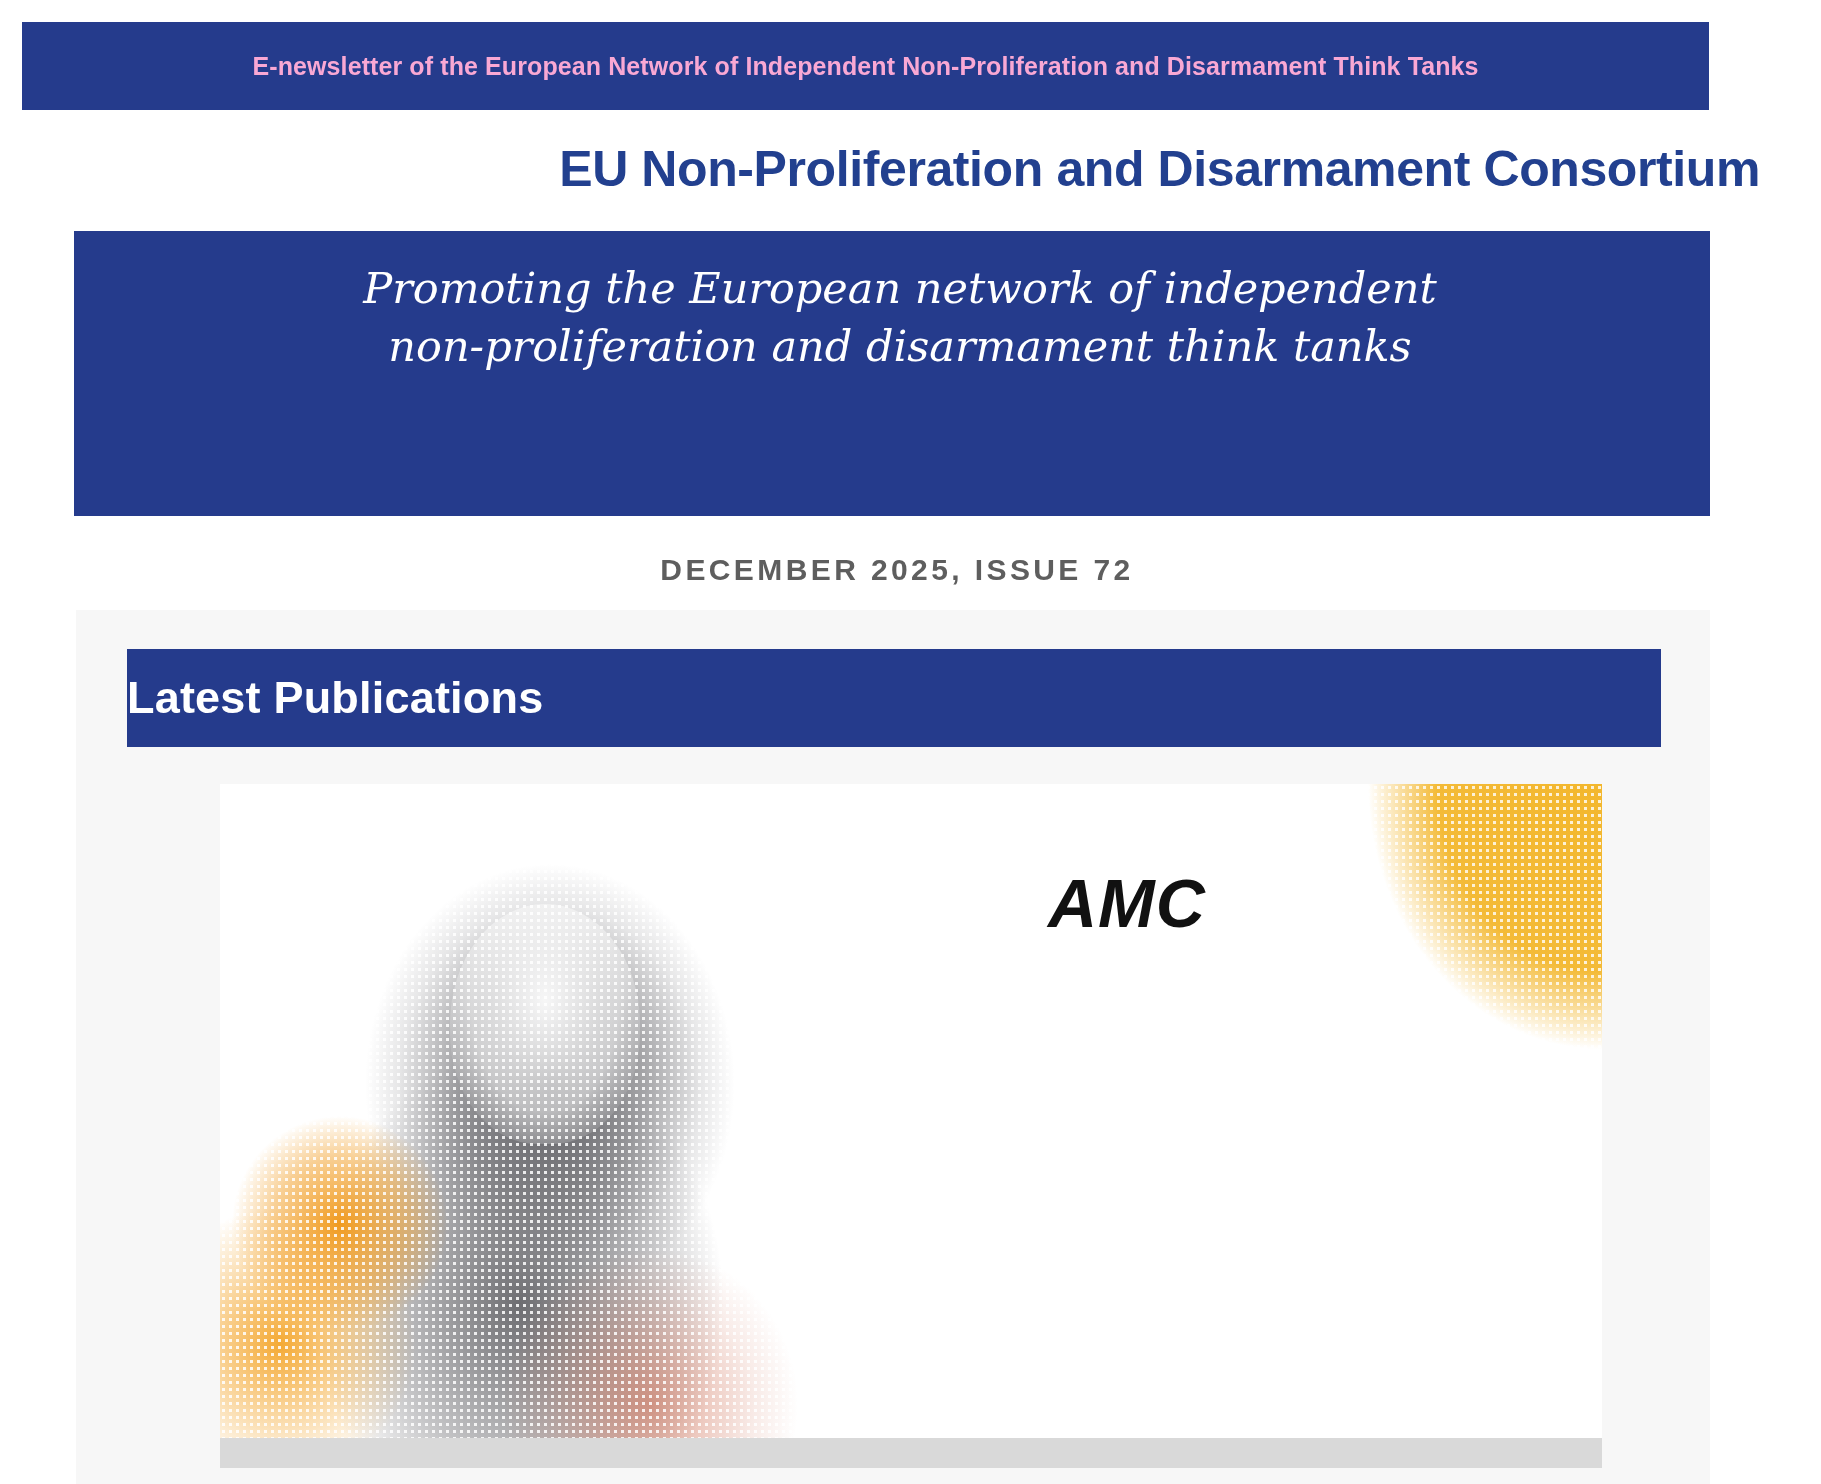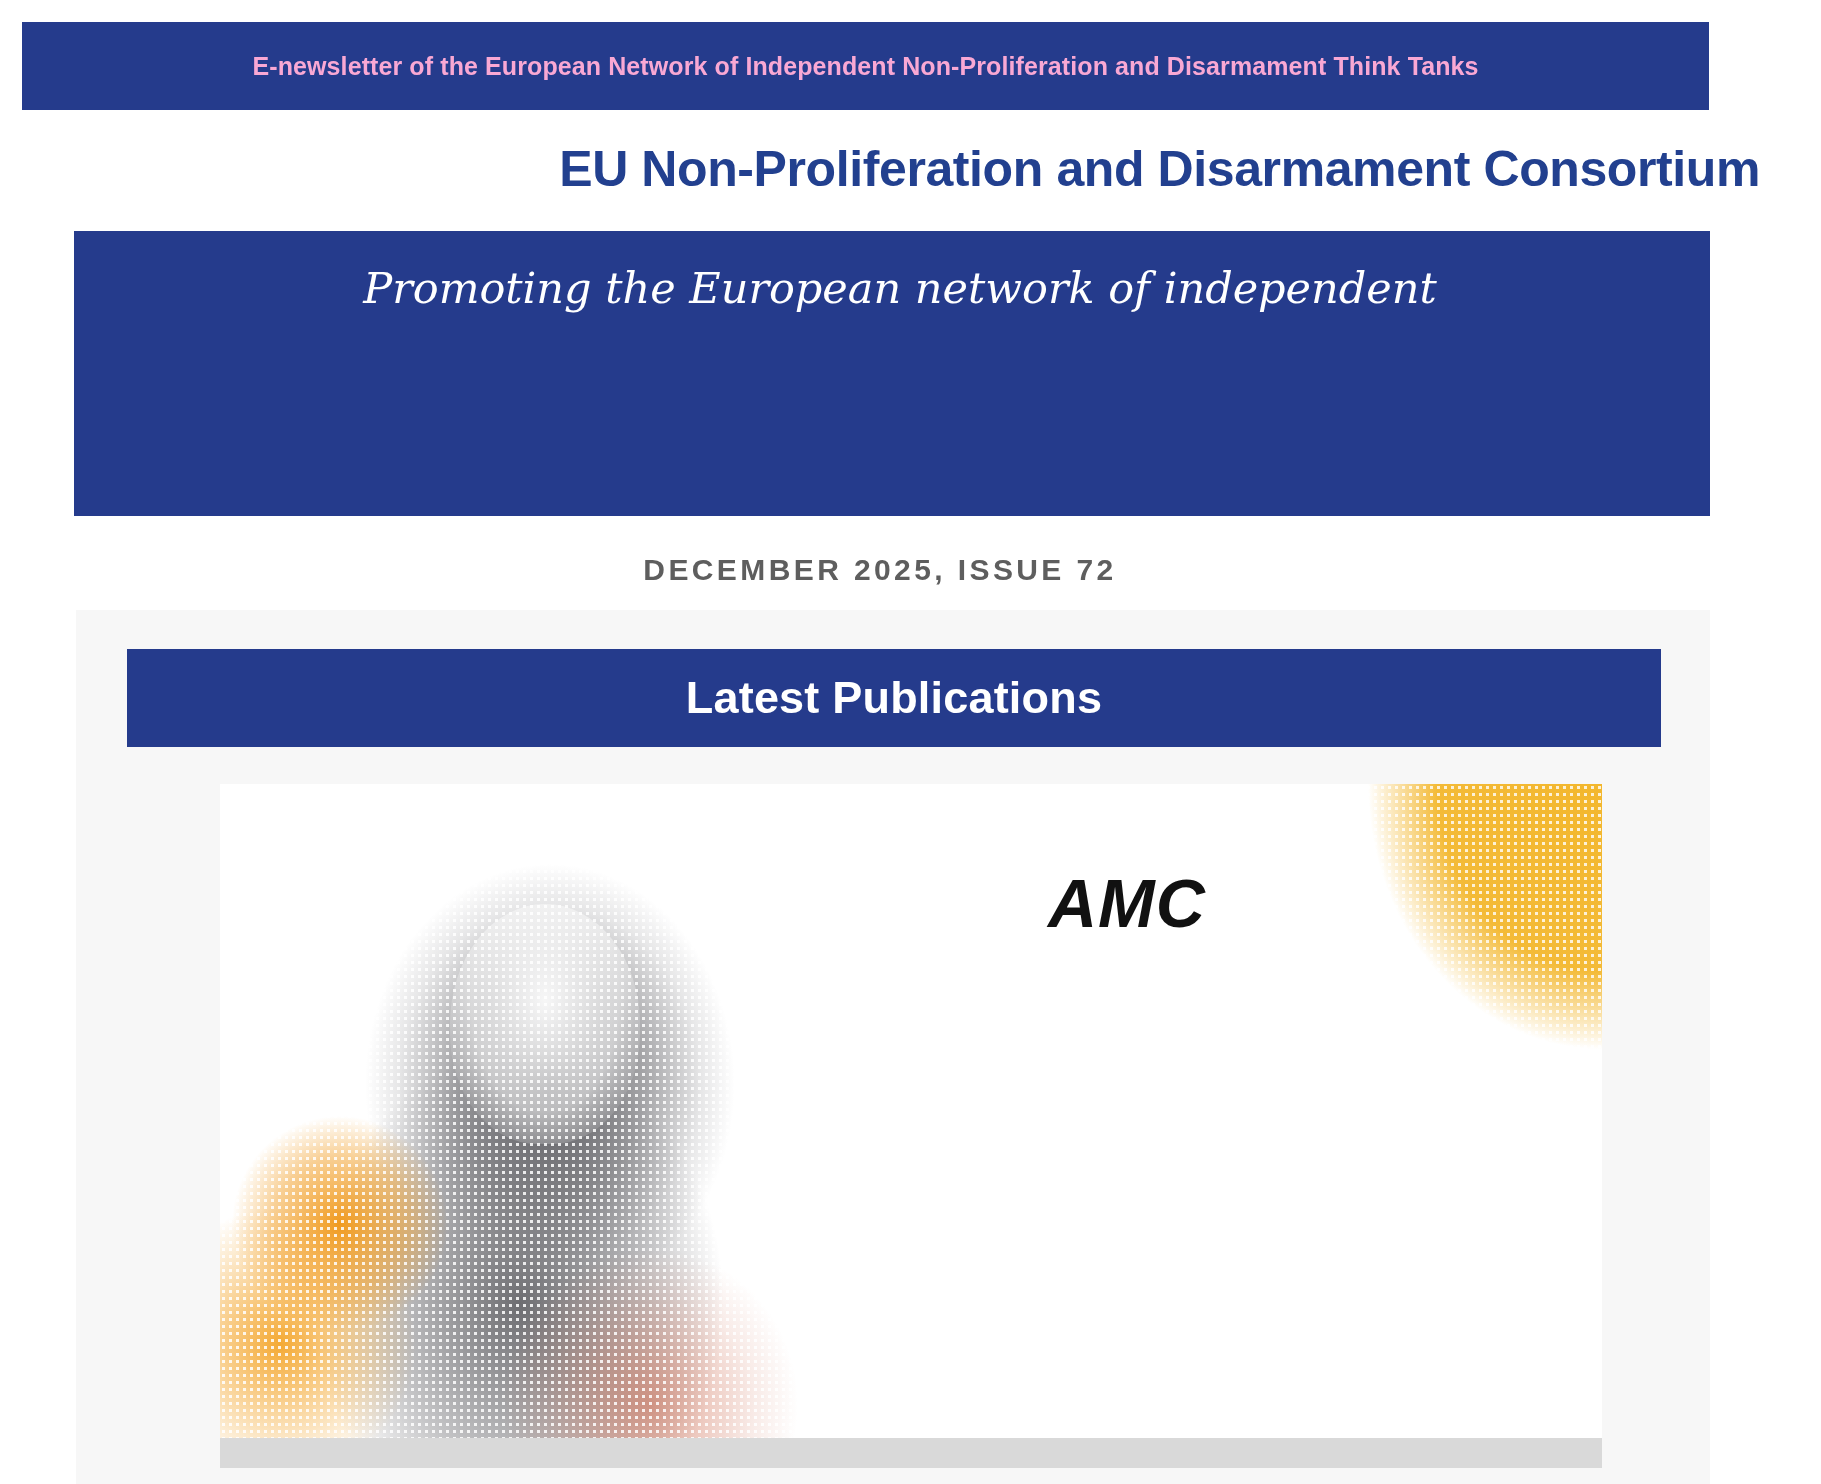--- a/index.html
+++ b/index.html
@@ -85,20 +85,21 @@
   .issue-line {
     position: absolute;
     left: 0;
     top: 553px;
     width: 1760px;
     text-align: center;
     color: #5e5e5e;
     font-size: 30px;
     font-weight: bold;
     letter-spacing: 3.4px;
+    padding-left: 17px;
   }
 
   
   .content-panel {
     position: absolute;
     left: 76px;
     top: 610px;
     width: 1634px;
     height: 874px;
     background: #f7f7f7;
@@ -107,21 +108,21 @@
 
   .section-header {
     position: absolute;
     left: 127px;
     top: 649px;
     width: 1534px;
     height: 98px;
     background: #253b8c;
     display: flex;
     align-items: center;
-    justify-content: center;
+    justify-content: flex-start;
   }
   .section-header-text {
     color: #ffffff;
     font-size: 45px;
     font-weight: bold;
     letter-spacing: 0.2px;
   }
 
   
   .pub-image {
@@ -218,20 +219,21 @@
 <div class="page">
 
   <div class="top-banner">
     <div class="top-banner-text">E-newsletter of the European Network of Independent Non-Proliferation and Disarmament Think Tanks</div>
   </div>
 
   <div class="main-title">EU Non-Proliferation and Disarmament Consortium</div>
 
   <div class="subtitle-block">
     <div class="subtitle-line">Promoting the European network of independent</div>
+    <div class="subtitle-line">non-proliferation and disarmament think tanks</div>
   </div>
 
   <div class="issue-line">DECEMBER 2025, ISSUE 72</div>
 
   <div class="content-panel"></div>
 
   <div class="section-header">
     <div class="section-header-text">Latest Publications</div>
   </div>
 

